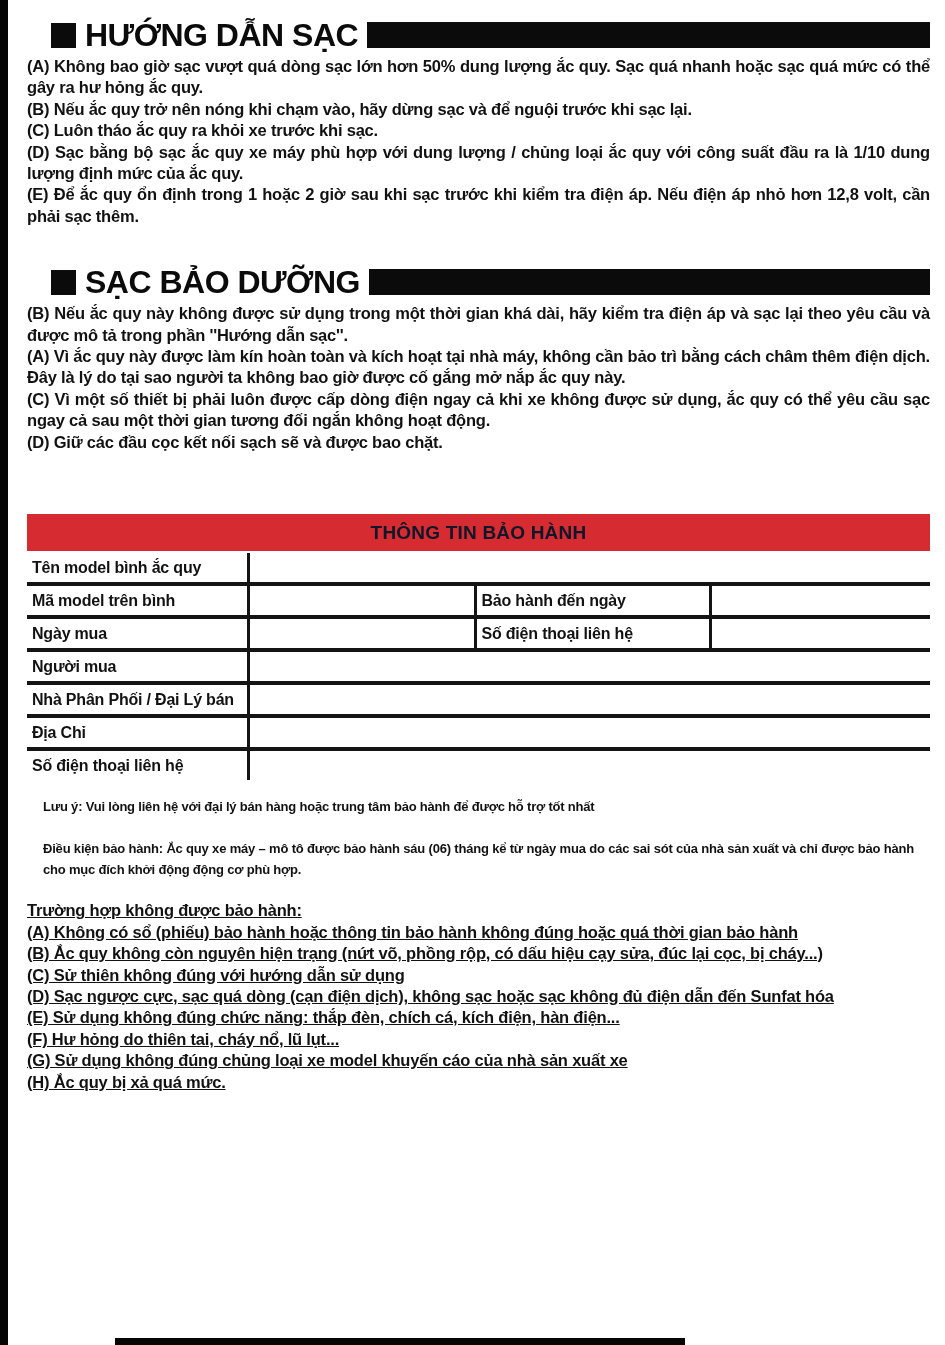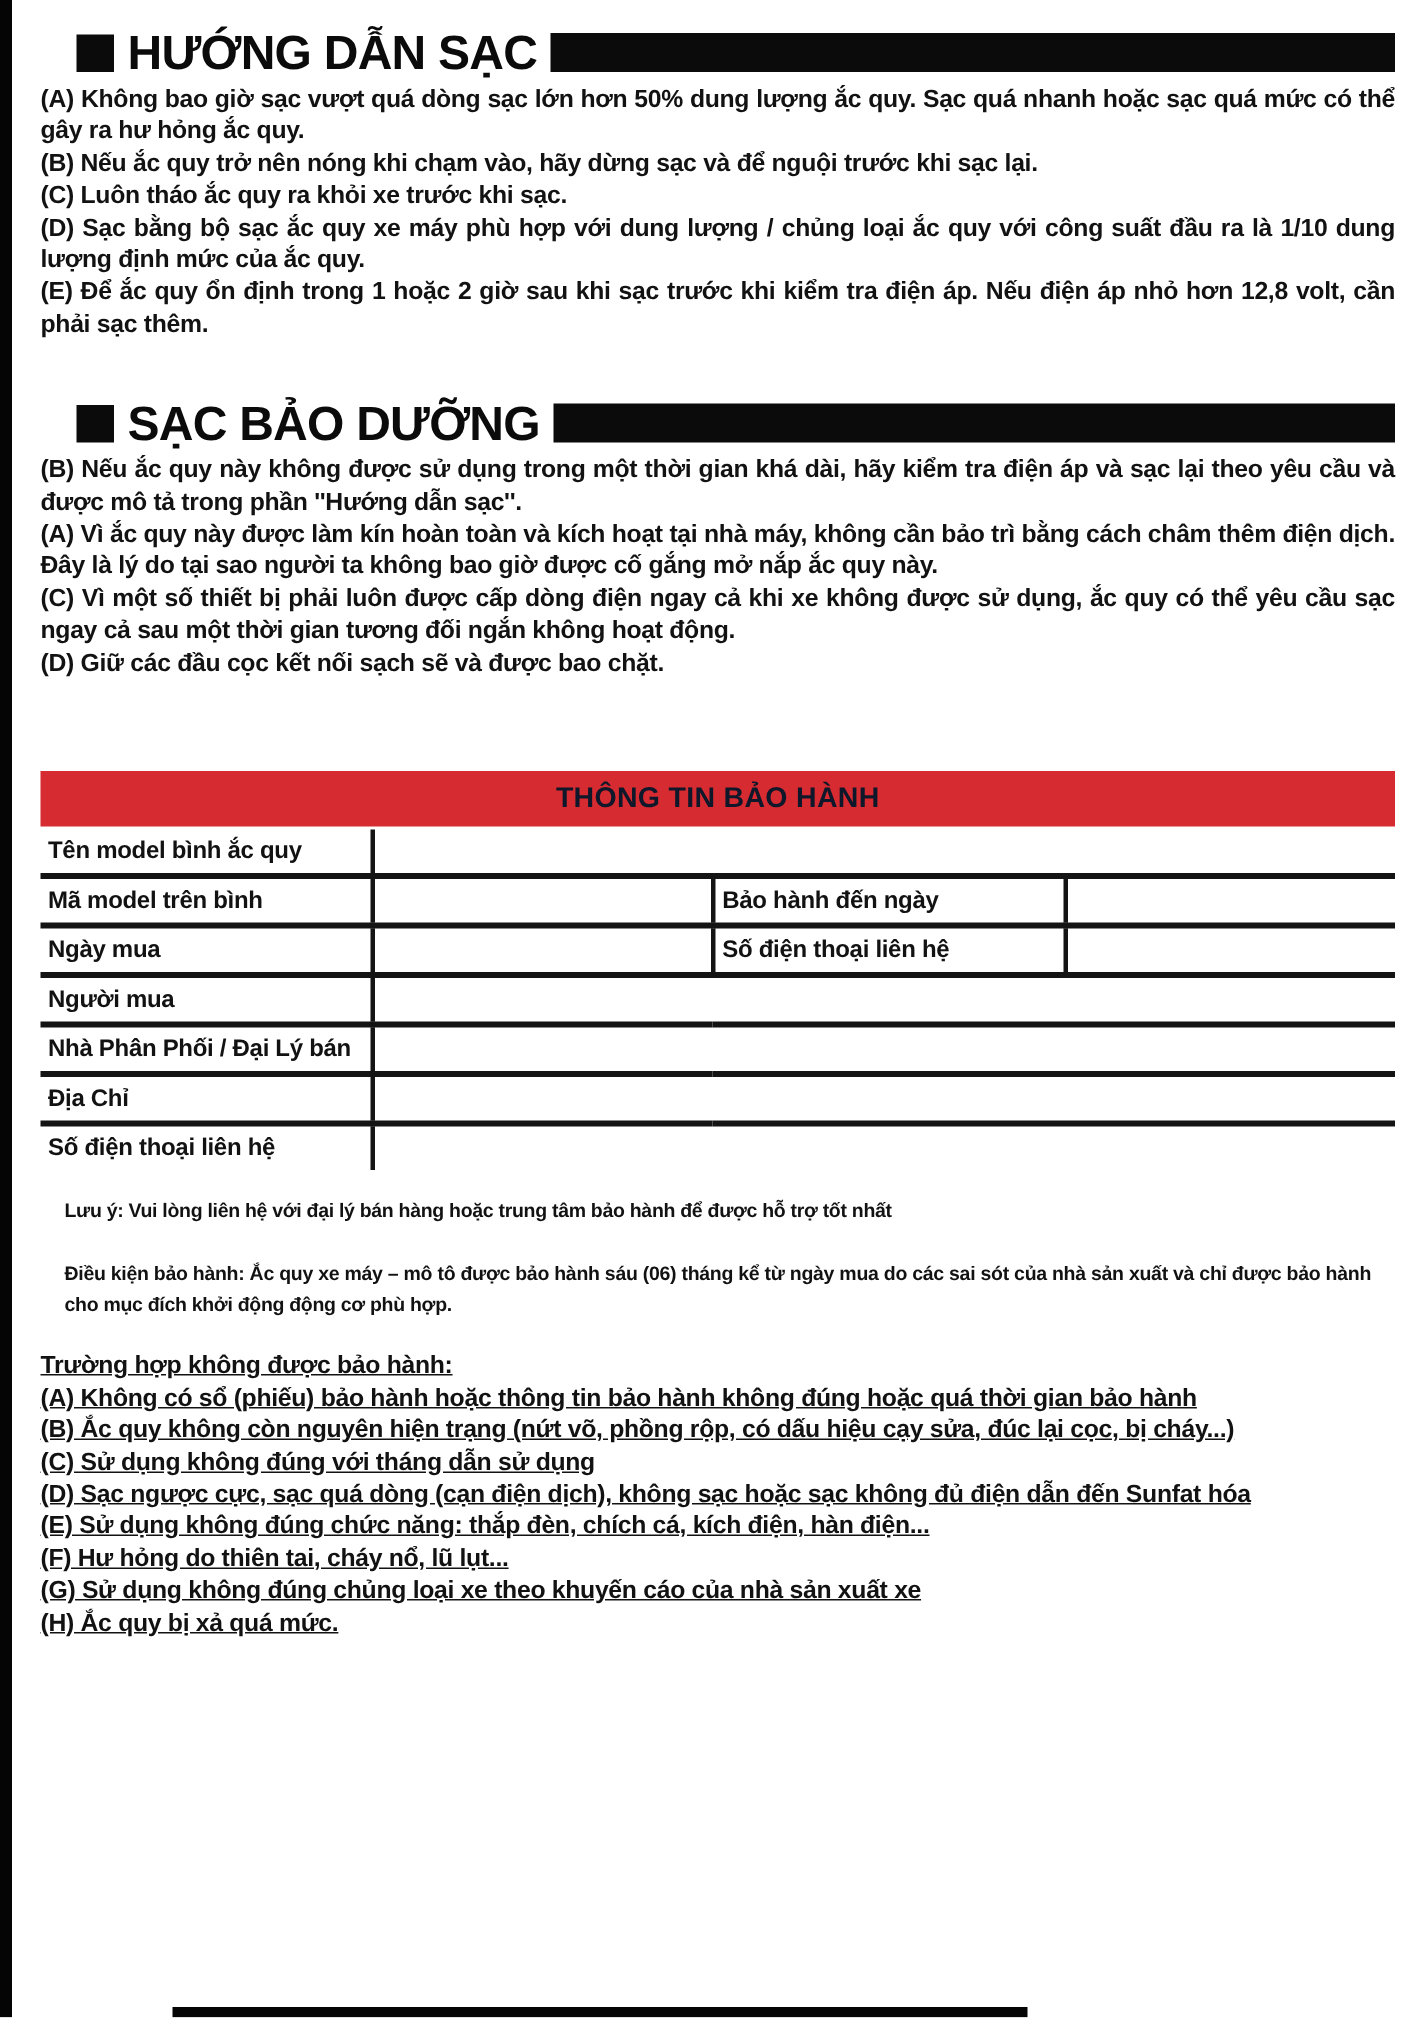--- a/index.html
+++ b/index.html
@@ -120,24 +120,24 @@
       </table>
 
     <p class="note m1">Lưu ý: Vui lòng liên hệ với đại lý bán hàng hoặc trung tâm bảo hành để được hỗ trợ tốt nhất</p>
 
     <p class="note m2">Điều kiện bảo hành: Ắc quy xe máy – mô tô được bảo hành sáu (06) tháng kể từ ngày mua do các sai sót của nhà sản xuất và chỉ được bảo hành cho mục đích khởi động động cơ phù hợp.</p>
 
     <div class="excl">
       <div>Trường hợp không được bảo hành:</div>
       <div>(A) Không có sổ (phiếu) bảo hành hoặc thông tin bảo hành không đúng hoặc quá thời gian bảo hành</div>
       <div>(B) Ắc quy không còn nguyên hiện trạng (nứt võ, phồng rộp, có dấu hiệu cạy sửa, đúc lại cọc, bị cháy...)</div>
-      <div>(C) Sử dụng không đúng với tháng dẫn sử dụng</div>
+      <div>(C) Sử thiên không đúng với hướng dẫn sử dụng</div>
       <div>(D) Sạc ngược cực, sạc quá dòng (cạn điện dịch), không sạc hoặc sạc không đủ điện dẫn đến Sunfat hóa</div>
       <div>(E) Sử dụng không đúng chức năng: thắp đèn, chích cá, kích điện, hàn điện...</div>
       <div>(F) Hư hỏng do thiên tai, cháy nổ, lũ lụt...</div>
-      <div>(G) Sử dụng không đúng chủng loại xe theo khuyến cáo của nhà sản xuất xe</div>
+      <div>(G) Sử dụng không đúng chủng loại xe model khuyến cáo của nhà sản xuất xe</div>
       <div>(H) Ắc quy bị xả quá mức.</div>
     </div>
 
   </div>
 
   <div class="bottom-bar"></div>
 </div>
 
 </body></html>

